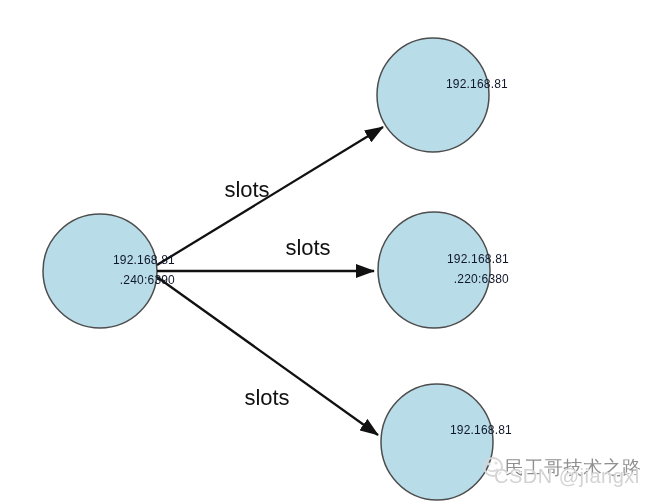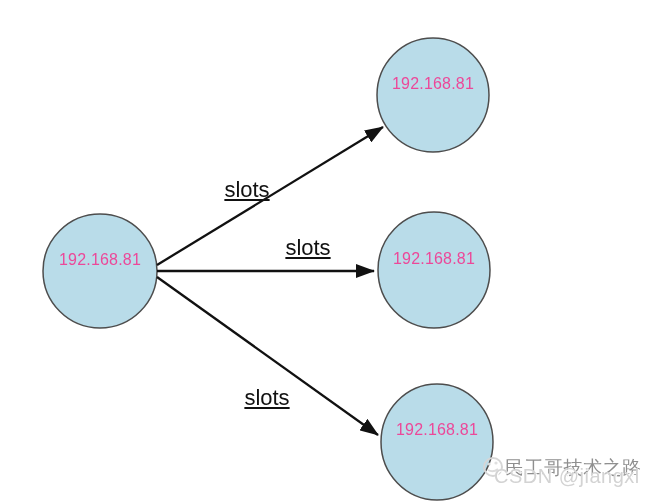--- a/index.html
+++ b/index.html
@@ -16,37 +16,36 @@
     overflow: hidden;
   }
   .canvas svg.graph {
     position: absolute;
     left: 0;
     top: 0;
   }
   .node-label {
     position: absolute;
     width: 150px;
-    text-align: center;
-    font-size: 16px;
+    text-align: right;
+    font-size: 12px;
     line-height: 20px;
-    color: #ec4899;
+    color: #0f172a;
     letter-spacing: 0.2px;
     pointer-events: none;
   }
   .node-label span { display: block; }
   .edge-label {
     position: absolute;
     transform: translateX(-50%);
     font-size: 22px;
     line-height: 22px;
     color: #111111;
     white-space: nowrap;
     pointer-events: none;
-    text-decoration: underline;
   }
   .watermark {
     position: absolute;
     left: 478px;
     top: 450px;
     width: 171px;
     height: 48px;
     text-align: center;
   }
   .watermark .logo {
@@ -94,28 +93,30 @@
     <ellipse cx="434" cy="270" rx="56" ry="58" stroke="#4d4d4d" stroke-width="1.5" fill="#b9dce9"></ellipse>
     <ellipse cx="437" cy="442" rx="56" ry="58" stroke="#4d4d4d" stroke-width="1.5" fill="#b9dce9"></ellipse>
 
     <line x1="157" y1="265" x2="383" y2="127" stroke="#111111" stroke-width="2.3" marker-end="url(#arrowhead)"></line>
     <line x1="157" y1="271" x2="374" y2="271" stroke="#111111" stroke-width="2.3" marker-end="url(#arrowhead)"></line>
     <line x1="157" y1="277" x2="378" y2="435" stroke="#111111" stroke-width="2.3" marker-end="url(#arrowhead)"></line>
   </svg>
 
   <div class="node-label" style="left:25px; top:250px;">
     <span>192.168.81</span>
+    <span>.240:6390</span>
   </div>
 
   <div class="node-label" style="left:358px; top:74px;">
     <span>192.168.81</span>
   </div>
 
   <div class="node-label" style="left:359px; top:249px;">
     <span>192.168.81</span>
+    <span>.220:6380</span>
   </div>
 
   <div class="node-label" style="left:362px; top:420px;">
     <span>192.168.81</span>
   </div>
 
   <div class="edge-label" style="left:247px; top:179px;">slots</div>
   <div class="edge-label" style="left:308px; top:237px;">slots</div>
   <div class="edge-label" style="left:267px; top:387px;">slots</div>
 

